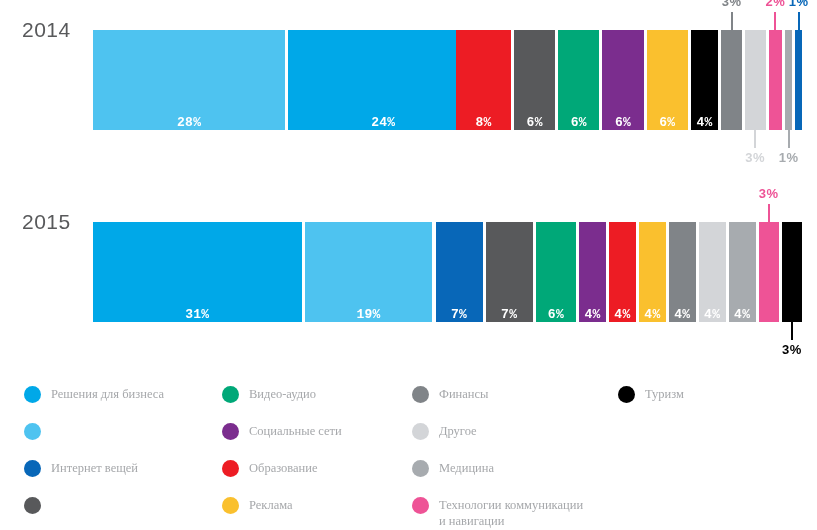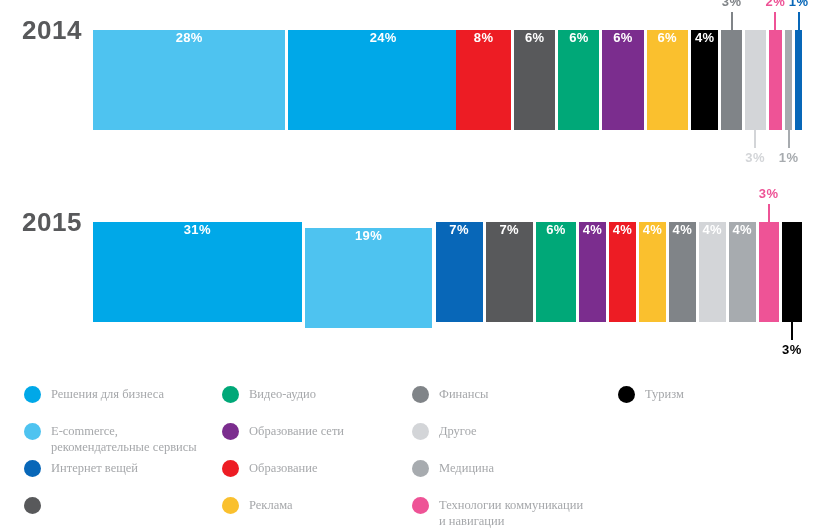--- a/index.html
+++ b/index.html
@@ -32,43 +32,44 @@
     width: 817px;
   }
   .year-row.r2014 { top: 30px; }
   .year-row.r2015 { top: 222px; }
 
   .year-label {
     position: absolute;
     left: 22px;
     top: 50%;
     transform: translateY(-50%);
-    font-size: 26px;
-    font-weight: bold;
+    font-size: 21px;
+    font-weight: normal;
     color: #58595b;
     letter-spacing: 0.5px;
   }
 
   .bar {
     position: absolute;
     left: 93px;
     top: 0;
     height: 100px;
     width: 709px;
   }
 
   .seg {
     position: absolute;
     top: 0;
     height: 100px;
     box-sizing: border-box;
     display: flex;
-    align-items: flex-start;
+    align-items: flex-end;
     justify-content: center;
     overflow: visible;
+    font-family: Liberation Mono, monospace;
   }
 
   .seg .val {
     font-size: 13px;
     font-weight: bold;
     color: #ffffff;
     white-space: nowrap;
     letter-spacing: 0.3px;
     pointer-events: none;
   }
@@ -181,21 +182,21 @@
       <div class="callout below" style="left: 788.699px; color: rgb(167, 171, 175); top: 120px;">1%</div>
       <div class="leader" style="left: 797.566px; background: rgb(8, 103, 184); top: -18px; height: 18px;"></div>
       <div class="callout above" style="left: 798.566px; color: rgb(8, 103, 184); top: -36px;">1%</div>
     </div>
   <div class="year-row r2015">
     <div class="year-label">2015</div>
     <div class="bar">
         <div class="seg" style="left: 0px; width: 208.63px; background: rgb(0, 168, 232);">
           <span class="val">31%</span>
         </div>
-        <div class="seg" style="left: 211.63px; width: 127.87px; background: rgb(78, 195, 240); margin-top: 6px;">
+        <div class="seg" style="left: 211.63px; width: 127.87px; background: rgb(78, 195, 240);">
           <span class="val">19%</span>
         </div>
         <div class="seg" style="left: 342.5px; width: 47.11px; background: rgb(8, 103, 184);">
           <span class="val">7%</span>
         </div>
         <div class="seg" style="left: 392.61px; width: 47.11px; background: rgb(88, 89, 91);">
           <span class="val">7%</span>
         </div>
         <div class="seg" style="left: 442.72px; width: 40.38px; background: rgb(0, 168, 120);">
           <span class="val">6%</span>
@@ -229,39 +230,37 @@
 </div>
 
 <div class="legend">
   <div class="legend-col c0">
       <div class="legend-item i0">
         <span class="dot" style="background: rgb(0, 168, 232);"></span>
         <span class="legend-text">Решения для бизнеса</span>
       </div>
       <div class="legend-item i1">
         <span class="dot" style="background: rgb(78, 195, 240);"></span>
-        <span class="legend-text">E-commerce,
-рекомендательные сервисы</span>
       </div>
       <div class="legend-item i2">
         <span class="dot" style="background: rgb(8, 103, 184);"></span>
         <span class="legend-text">Интернет вещей</span>
       </div>
       <div class="legend-item i3">
         <span class="dot" style="background: rgb(88, 89, 91);"></span>
       </div>
     </div>
   <div class="legend-col c1">
       <div class="legend-item i0">
         <span class="dot" style="background: rgb(0, 168, 120);"></span>
         <span class="legend-text">Видео-аудио</span>
       </div>
       <div class="legend-item i1">
         <span class="dot" style="background: rgb(123, 45, 142);"></span>
-        <span class="legend-text">Образование сети</span>
+        <span class="legend-text">Социальные сети</span>
       </div>
       <div class="legend-item i2">
         <span class="dot" style="background: rgb(237, 28, 36);"></span>
         <span class="legend-text">Образование</span>
       </div>
       <div class="legend-item i3">
         <span class="dot" style="background: rgb(250, 192, 46);"></span>
         <span class="legend-text">Реклама</span>
       </div>
     </div>

